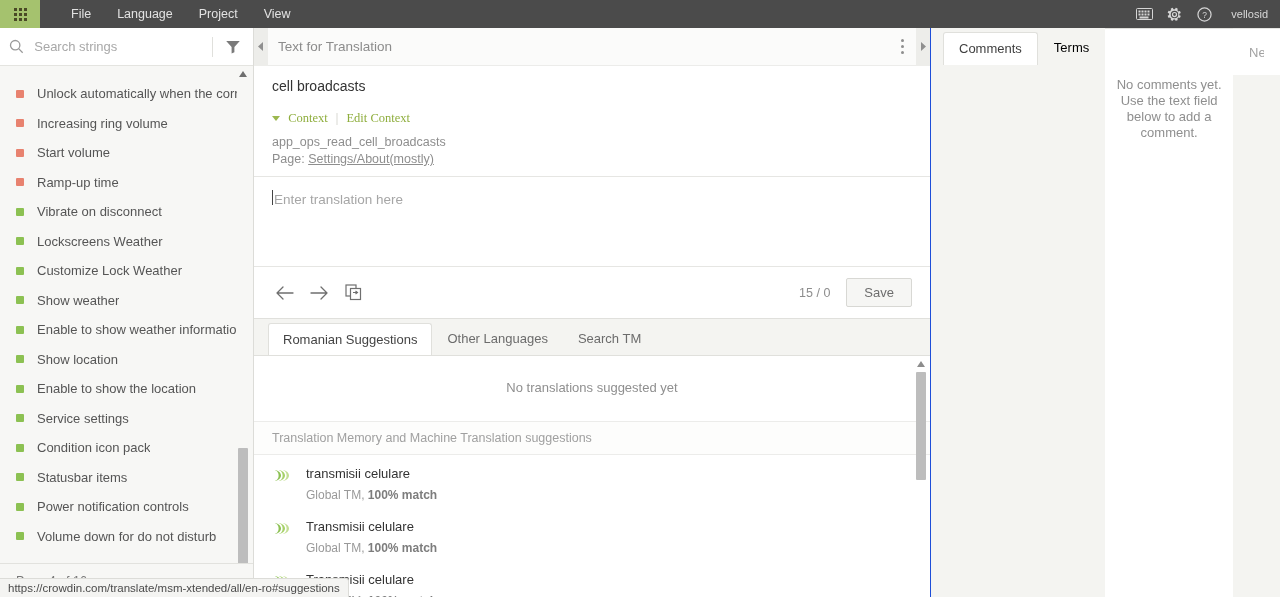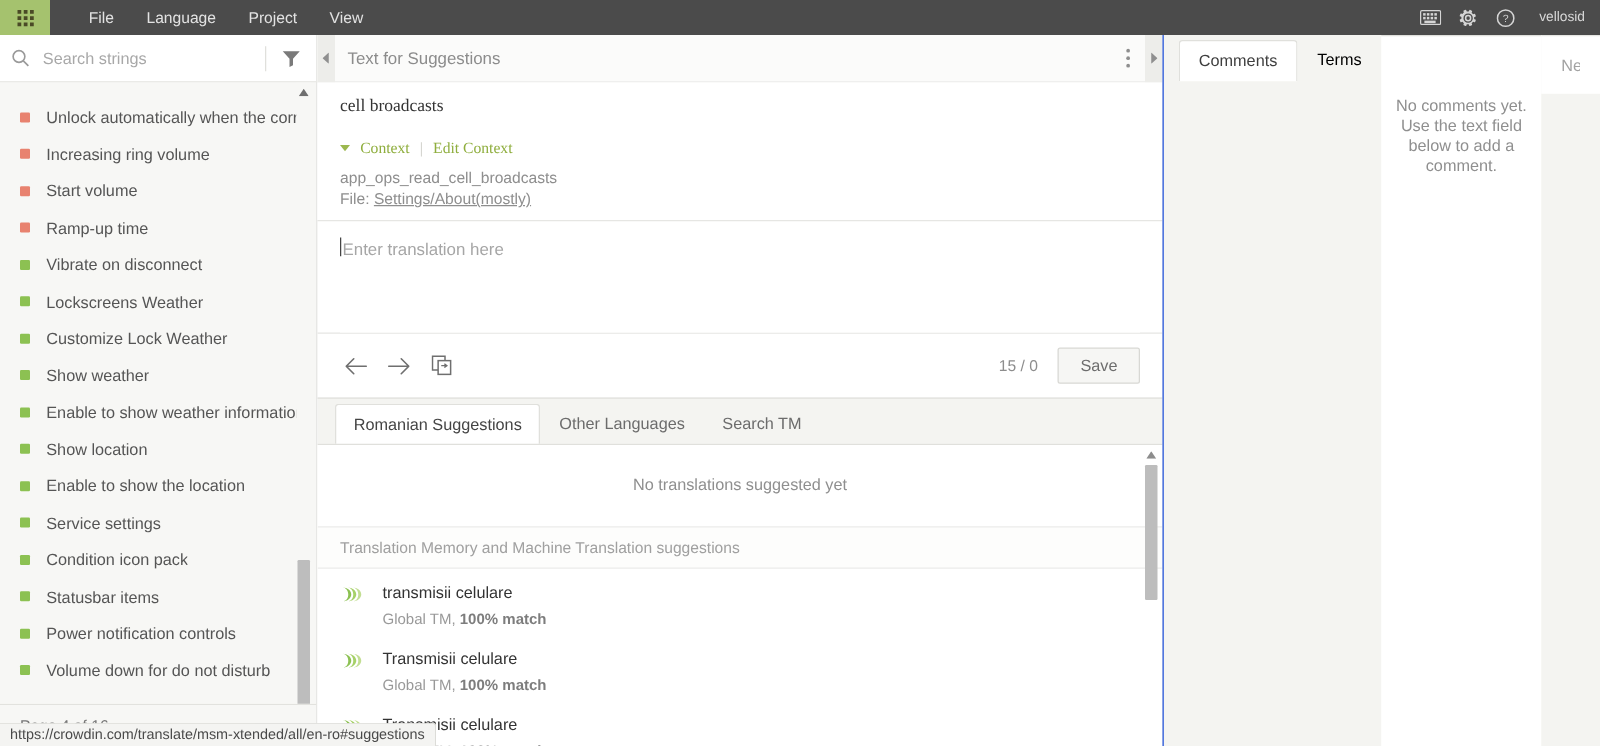--- a/index.html
+++ b/index.html
@@ -120,21 +120,21 @@
   .center-head-title {
     margin-left: 10px; font-size: 13.5px; color: #8c8c8c;
   }
   .kebab {
     margin-left: auto; width: 28px; height: 38px; display: flex; flex-direction: column;
     align-items: center; justify-content: center; gap: 3px; cursor: pointer;
   }
   .kebab i { width: 3px; height: 3px; background: #8e8e8e; border-radius: 50%; display: block; }
 
   .source-block { padding: 12px 18px 0 18px; background: #fff; }
-  .source-text { font-size: 14px; color: #333; margin-bottom: 17px; font-family: Liberation Serif, serif; }
+  .source-text { font-size: 14px; color: #333; margin-bottom: 17px; }
   .ctx-line { font-size: 12.5px; margin-bottom: 9px; font-family: Liberation Serif, serif; }
   .ctx-tri {
     display: inline-block; width: 0; height: 0;
     border-left: 4.5px solid transparent; border-right: 4.5px solid transparent;
     border-top: 5px solid #9cb84f; margin-right: 5px; vertical-align: 1px;
   }
   .ctx-link { color: #8fae3e; cursor: pointer; }
   .ctx-sep { color: #c8c8c0; margin: 0 5px; }
   .ctx-key { font-size: 12.5px; color: #8e8e8e; margin-bottom: 3px; }
   .ctx-file { font-size: 12.5px; color: #8e8e8e; margin-bottom: 10px; }
@@ -414,21 +414,21 @@
     </div>
   </div>
 
   <div class="center">
     <div class="center-head">
       <div class="collapse-l">
         <svg width="6" height="9" viewBox="0 0 6 9">
             <path d="M5 0L0 4.5 5 9z" fill="#8f8f8f"></path>
           </svg>
       </div>
-      <div class="center-head-title">Text for Suggestions</div>
+      <div class="center-head-title">Text for Translation</div>
       <div class="kebab">
           <i></i>
           <i></i>
           <i></i>
         </div>
       <div class="collapse-r">
         <svg width="6" height="9" viewBox="0 0 6 9">
             <path d="M1 0l5 4.5L1 9z" fill="#8f8f8f"></path>
           </svg>
       </div>
@@ -437,21 +437,21 @@
     <div class="source-block">
       <div class="source-text">cell broadcasts</div>
       <div class="ctx-line">
         <span class="ctx-tri"></span>
         <span class="ctx-link">Context</span>
         <span class="ctx-sep">|</span>
         <span class="ctx-link">Edit Context</span>
       </div>
       <div class="ctx-key">app_ops_read_cell_broadcasts</div>
       <div class="ctx-file">
-        <span>File:</span>
+        <span>Page:</span>
         <a>Settings/About(mostly)</a>
       </div>
     </div>
 
     <div class="trans-area">
       <div class="caret"></div>
       <textarea class="trans-input" placeholder="Enter translation here" style=""></textarea>
     </div>
 
     <div class="trans-toolbar">

